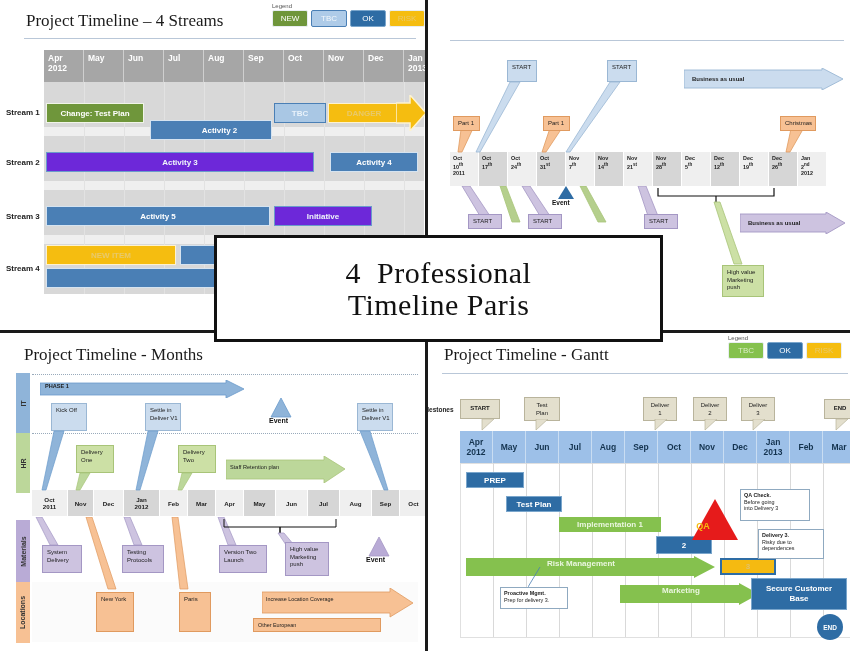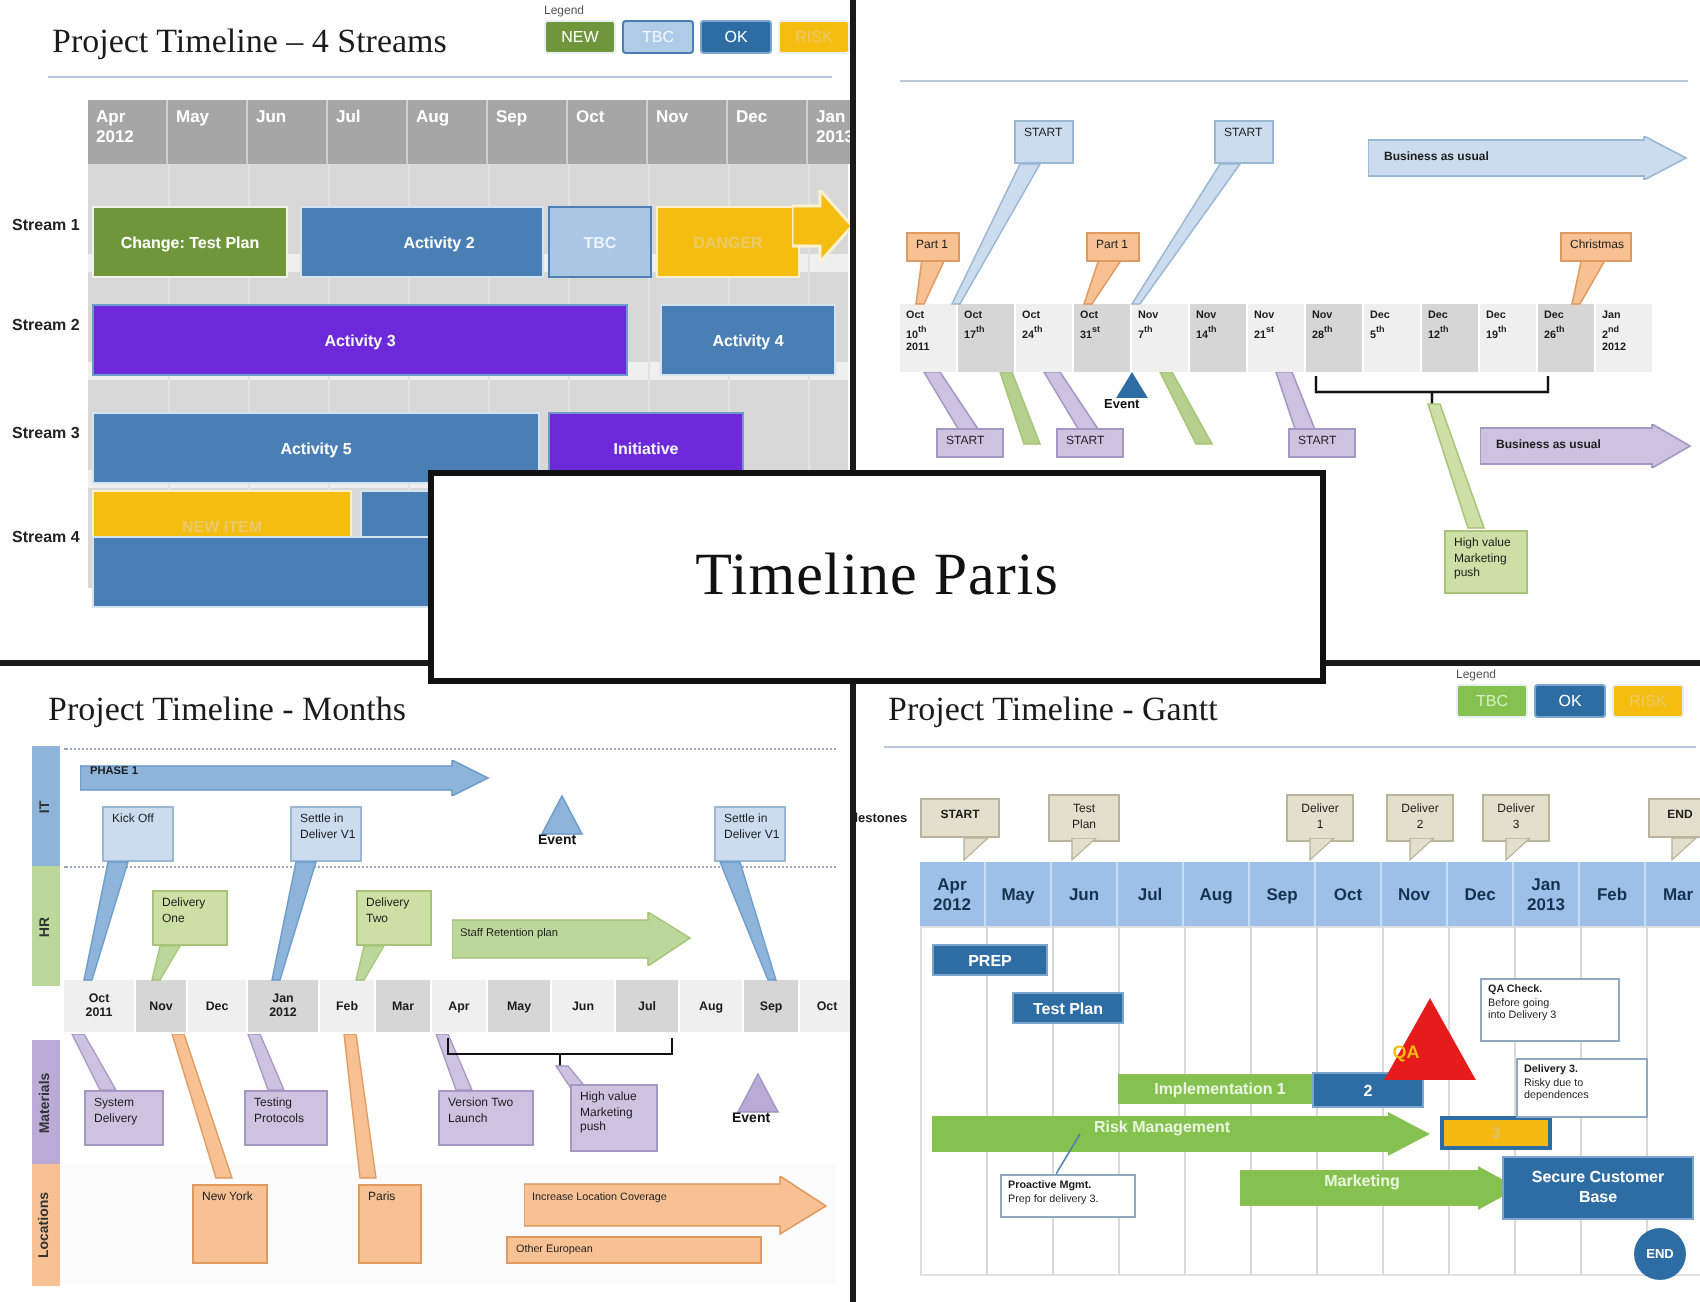--- a/index.html
+++ b/index.html
@@ -30,21 +30,21 @@
 
   
   .grid-head{position:absolute;display:flex;background:#a6a6a6;}
   .gh-cell{width:40px;height:32px;border-right:1px solid #cfcfcf;color:#fff;
      font-size:8.5px;font-weight:bold;padding:3px 0 0 4px;box-sizing:border-box;line-height:10px;}
   .band{position:absolute;}
   .band-a{background:#d8d8d8;}
   .band-b{background:#efefef;}
   .vline{position:absolute;width:1px;background:#e2e2e2;}
   .slabel{position:absolute;font-size:8px;font-weight:bold;color:#222;}
-  .bar{position:absolute;height:36px;display:flex;align-items:center;
+  .bar{position:absolute;height:20px;display:flex;align-items:center;
        justify-content:center;font-size:8px;font-weight:bold;color:#fff;box-sizing:border-box;}
   .b-green{background:#6f963b;border:1px solid #f0f4e8;}
   .b-blue{background:#4a7fb5;border:1px solid #d5e3f0;}
   .b-lblue{background:#a9c7e4;border:1px solid #4a7fb5;color:#e9f2fa;}
   .b-lblue2{background:#6d28d9;border:1px solid #6a9bcb;color:#f0f6fb;}
   .b-amber{background:#f5bd10;border:1px solid #fdf2cf;color:#e8c96a;}
   .arrow-r{position:absolute;}
 
   
   .wk-axis{position:absolute;display:flex;}
@@ -76,21 +76,21 @@
   .evt-lbl{position:absolute;font-size:7px;font-weight:bold;color:#111;}
 
   
   .gt-axis{position:absolute;display:flex;}
   .gt-cell{height:32px;background:#9dc0e8;box-sizing:border-box;color:#14334f;
      font-size:8.5px;font-weight:bold;display:flex;flex-direction:column;
      align-items:center;justify-content:center;line-height:10px;border-right:1px solid #c9ddf2;}
   .gbar{position:absolute;display:flex;align-items:center;justify-content:center;
       font-size:8px;font-weight:bold;box-sizing:border-box;}
   .g-blue{background:#2e6ca4;border:1px solid #7aa6cc;color:#fff;}
-  .g-green{background:#85c14e;color:#eaf6df;margin-top:20px;}
+  .g-green{background:#85c14e;color:#eaf6df;}
   .g-amber{background:#f5ba11;border:2px solid #2e6ca4;color:#e0c16b;}
   .gvline{position:absolute;width:1px;background:#d9d9d9;}
   .note{position:absolute;background:#fff;border:1px solid #8fa9c0;box-sizing:border-box;
       font-size:5.4px;line-height:6.6px;color:#1c1c1c;padding:2px 0 0 3px;}
   .note b{font-size:5.4px;}
   .end-circle{position:absolute;border-radius:50%;background:#2e6ca4;color:#fff;
       display:flex;align-items:center;justify-content:center;font-size:6.5px;font-weight:bold;}
 
   
   #overlay{position:absolute;left:214px;top:235px;width:443px;height:101px;
@@ -145,21 +145,21 @@
   <div class="vline" style="left:164px;top:82px;height:212px;"></div>
   <div class="vline" style="left:204px;top:82px;height:212px;"></div>
   <div class="vline" style="left:244px;top:82px;height:212px;"></div>
   <div class="vline" style="left:284px;top:82px;height:212px;"></div>
   <div class="vline" style="left:324px;top:82px;height:212px;"></div>
   <div class="vline" style="left:364px;top:82px;height:212px;"></div>
   <div class="vline" style="left:404px;top:82px;height:212px;"></div>
 
   <div class="slabel" style="left:6px;top:108px;">Stream 1</div>
   <div class="bar b-green" style="left:46px;top:103px;width:98px;">Change: Test Plan</div>
-  <div class="bar b-blue" style="left:150px;top:103px;width:122px;padding-left:17px;">Activity 2</div>
+  <div class="bar b-blue" style="left:150px;top:120px;width:122px;padding-left:17px;">Activity 2</div>
   <div class="bar b-lblue" style="left:274px;top:103px;width:52px;">TBC</div>
   <div class="bar b-amber" style="left:328px;top:103px;width:72px;">DANGER</div>
   <svg class="arrow-r" style="left:396px;top:95px;" width="32" height="36">
     <polygon points="0,8 0,28 14,28 14,36 30,18 14,0 14,8" fill="#f5bd10" stroke="#fdf2cf" stroke-width="1.5"></polygon>
   </svg>
 
   <div class="slabel" style="left:6px;top:158px;">Stream 2</div>
   <div class="bar b-lblue2" style="left:46px;top:152px;width:268px;">Activity 3</div>
   <div class="bar b-blue" style="left:330px;top:152px;width:88px;">Activity 4</div>
 
@@ -447,14 +447,17 @@
 
   <svg style="position:absolute;left:100px;top:228px;" width="216" height="40">
     <path d="M0,26 L12,6" stroke="#4a7fb5" stroke-width="0.8" fill="none"></path>
     <path d="M214,-58 L196,-48" stroke="#4a7fb5" stroke-width="0.8" fill="none"></path>
   </svg>
 
   <div class="end-circle" style="left:389px;top:281px;width:26px;height:26px;">END</div>
 </div>
 
 <div id="overlay">
+  <div class="l1">
+    <span class="num">4</span><span>Professional</span>
+  </div>
   <div class="l2">Timeline Paris</div>
 </div>
 
 </body></html>

